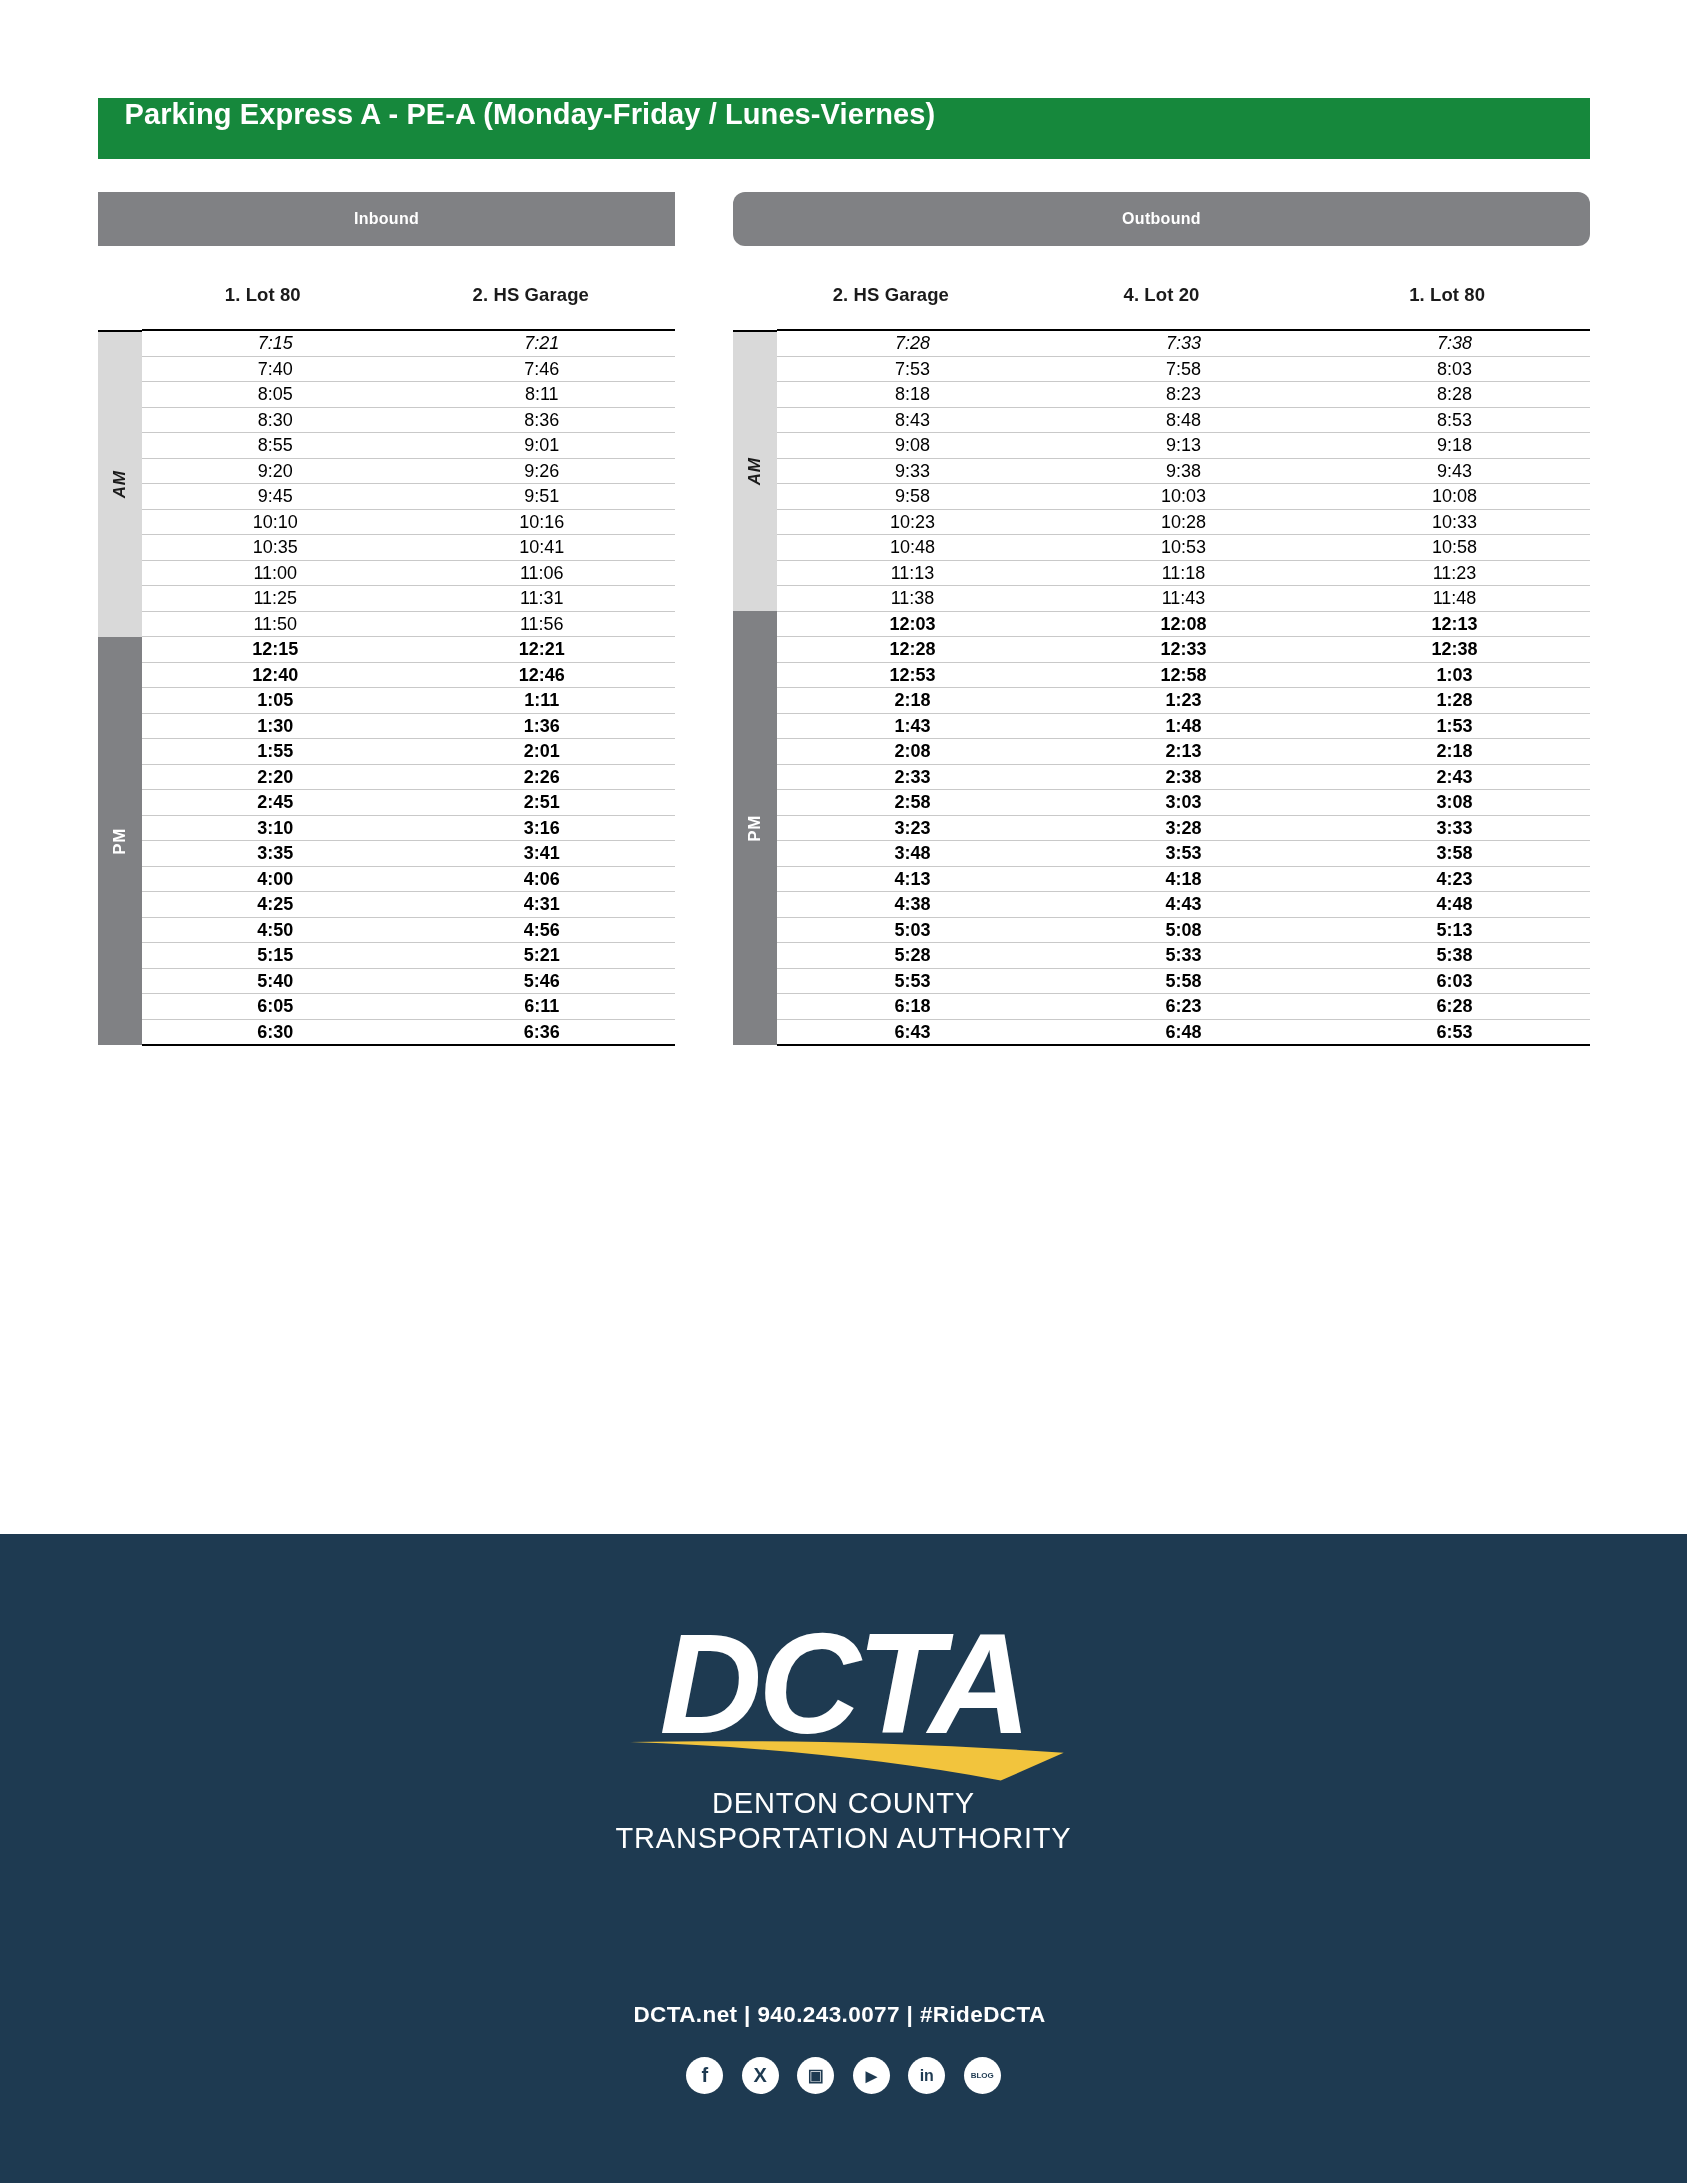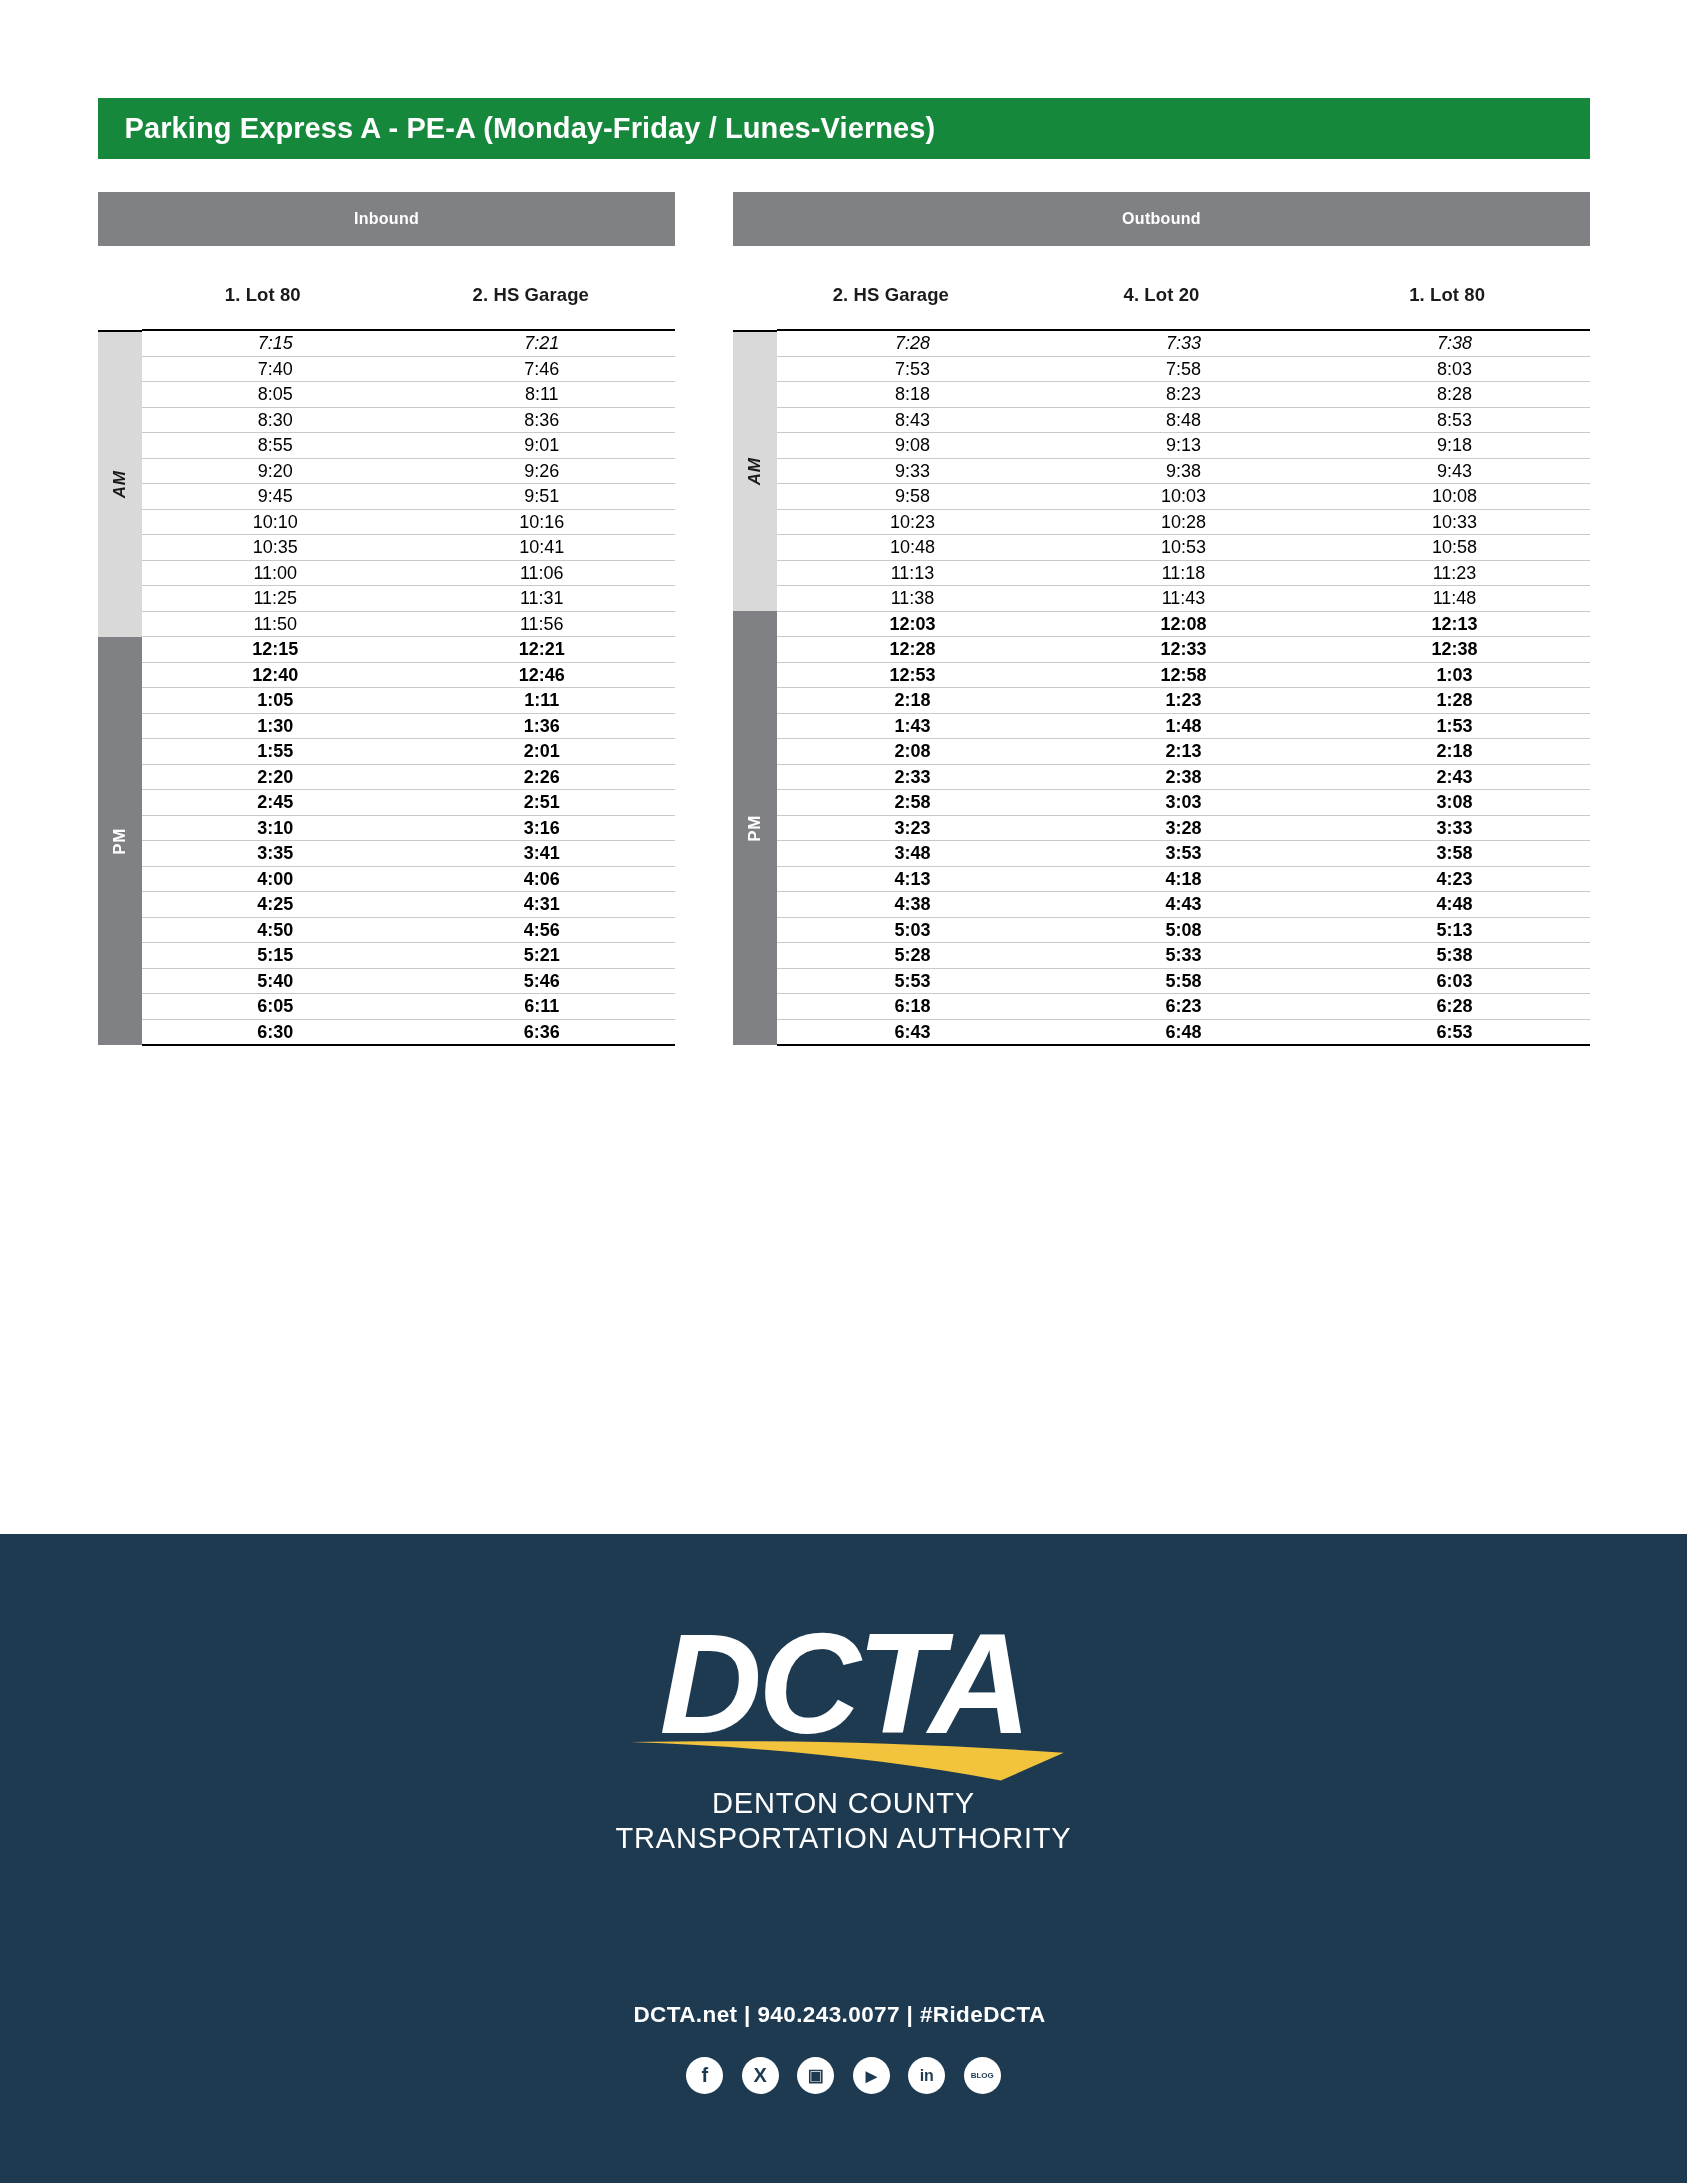--- a/index.html
+++ b/index.html
@@ -27,21 +27,21 @@
 
   
   .title-bar {
     position: absolute;
     left: 98px;
     top: 98px;
     width: 1492px;
     height: 61px;
     background: #16883c;
     display: flex;
-    align-items: center;
+    align-items: flex-start;
   }
   .title-bar .title-text {
     color: #ffffff;
     font-size: 29px;
     font-weight: bold;
     letter-spacing: 0.1px;
     margin-left: 26.5px;
     white-space: nowrap;
   }
 
@@ -54,21 +54,21 @@
     align-items: center;
     justify-content: center;
   }
   .dir-header span {
     color: #ffffff;
     font-size: 16px;
     font-weight: bold;
     letter-spacing: 0.3px;
   }
   #dir-inbound { left: 98px; top: 192px; width: 577px; }
-  #dir-outbound { left: 733px; top: 192px; width: 857px; }
+  #dir-outbound { left: 733px; top: 192px; width: 857px; border-radius: 12px; }
 
   
   .stop-headers {
     position: absolute;
     display: flex;
   }
   .stop-headers .stop {
     text-align: center;
     font-size: 18.5px;
     font-weight: bold;

